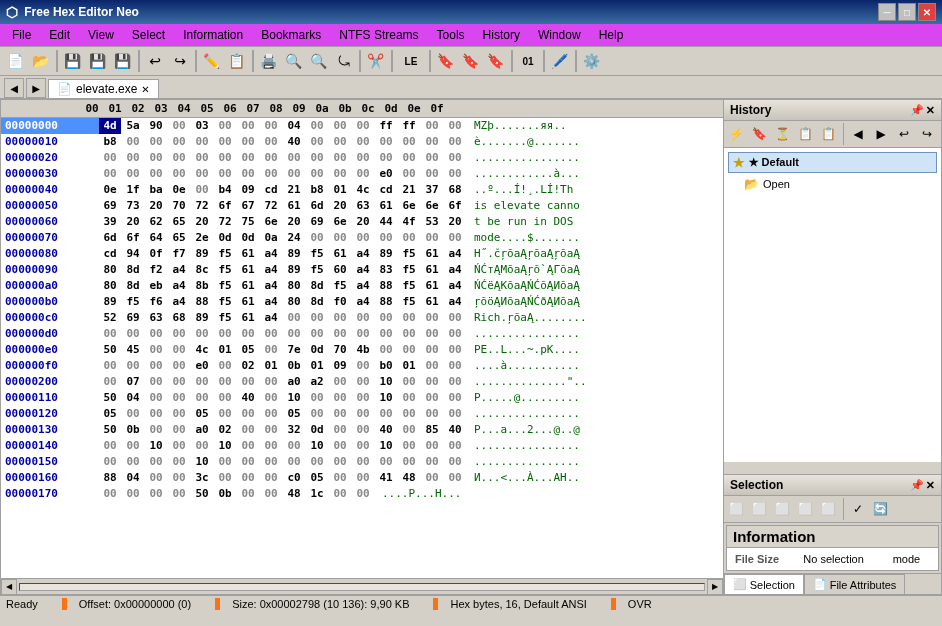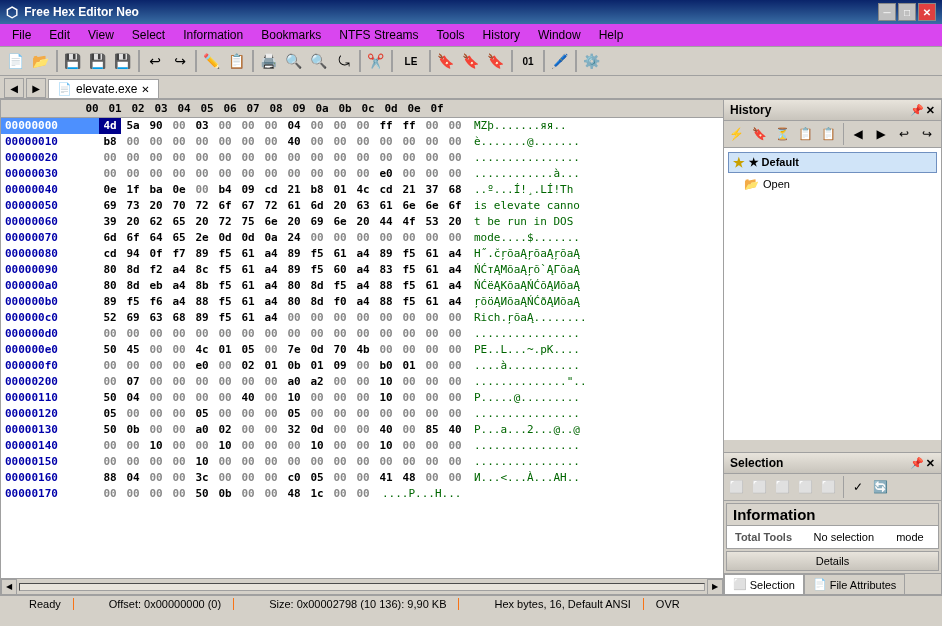--- a/index.html
+++ b/index.html
@@ -264,21 +264,21 @@
     .bottom-tab.active { background: white; }
 
     
     #statusbar {
       background: #d4d0c8;
       border-top: 1px solid #a0a0a0;
       padding: 2px 6px;
       font-size: 11px;
       display: flex; align-items: center; gap: 12px;
     }
-    .status-segment { border-right: 1px solid #f97316; padding-right: 12px; margin-left: 23px; }
+    .status-segment { border-right: 5px solid #f97316; padding-right: 24px; }
 
     
     #horiz-scroll {
       display: flex;
       align-items: center;
       background: #d4d0c8;
       border-top: 1px solid #a0a0a0;
       height: 16px;
     }
     .scroll-btn { width: 16px; height: 16px; background: #d4d0c8; border: 1px solid #a0a0a0; cursor: pointer; display: flex; align-items: center; justify-content: center; font-size: 8px; }
@@ -976,29 +976,28 @@
         <div class="vert-sep"></div>
         <div class="panel-btn">✓</div>
         <div class="panel-btn">🔄</div>
       </div>
 
       <div id="info-box">
         <div class="info-title">Information</div>
         <table class="info-table">
           <tbody>
               <tr>
-            <td>Total Tools</td>
+            <td>File Size</td>
             <td>No selection</td>
             <td>mode</td>
           </tr>
         </tbody>
           </table>
       </div>
 
-      <div id="details-btn">Details</div>
 
       <div id="bottom-tabs">
         <div class="bottom-tab active">
           <span>⬜</span>
           <span>Selection</span>
         </div>
         <div class="bottom-tab">
           <span>📄</span>
           <span>File Attributes</span>
         </div>

